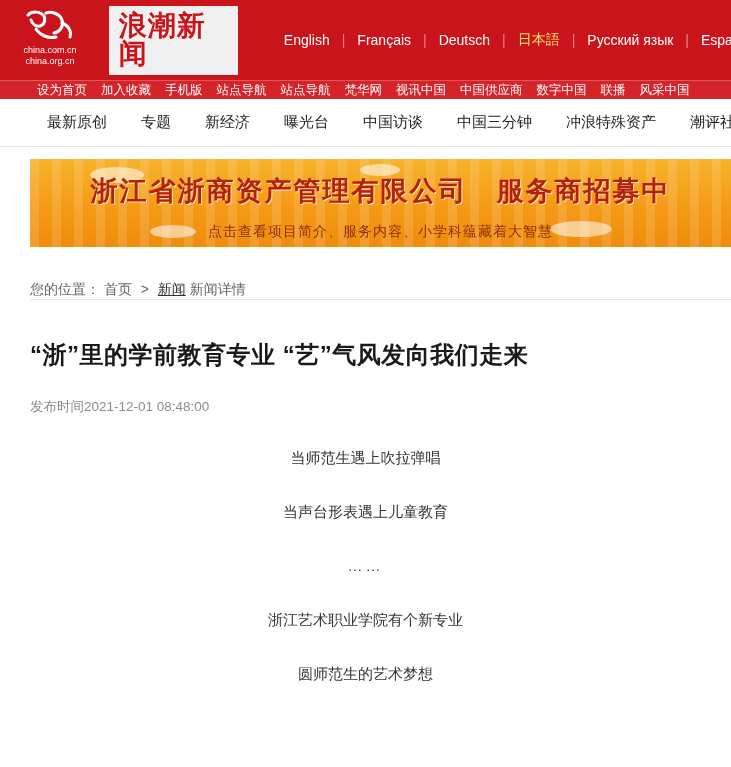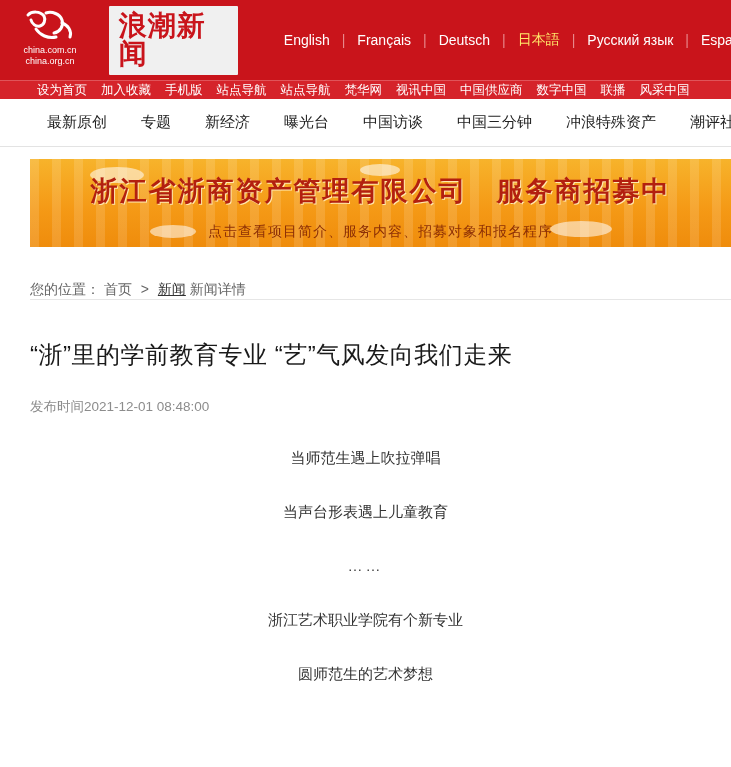--- a/index.html
+++ b/index.html
@@ -168,21 +168,21 @@
   }
   .crumb a { color: #666666; text-decoration: none; }
   .crumb a.u { text-decoration: underline; color: #333333; }
   .crumb .arrow { padding: 0 5px; }
 
   
   .article { padding: 0 30px; }
   .headline {
     margin-top: 38px;
     font-size: 24px;
-    font-weight: normal;
+    font-weight: bold;
     color: #1a1a1a;
     letter-spacing: 0.5px;
     line-height: 1.4;
   }
   .pubtime {
     margin-top: 26px;
     font-size: 13.5px;
     color: #8c8c8c;
   }
   .body-p {
@@ -259,21 +259,21 @@
   </div>
 
   <div class="banner-wrap">
     <div class="banner">
       <div class="stripes"></div>
       <div class="cloud c1"></div>
       <div class="cloud c2"></div>
       <div class="cloud c3"></div>
       <div class="cloud c4"></div>
       <div class="banner-title">浙江省浙商资产管理有限公司　服务商招募中</div>
-      <div class="banner-sub">点击查看项目简介、服务内容、招募对象和报名程序</div>
+      <div class="banner-sub">点击查看项目简介、服务内容、小学科蕴藏着大智慧</div>
     </div>
   </div>
 
   <div class="crumb">
     <span>您的位置：</span>
     <a>首页</a>
     <span class="arrow">&gt;</span>
     <a class="u">新闻</a>
     <span>新闻详情</span>
   </div>

